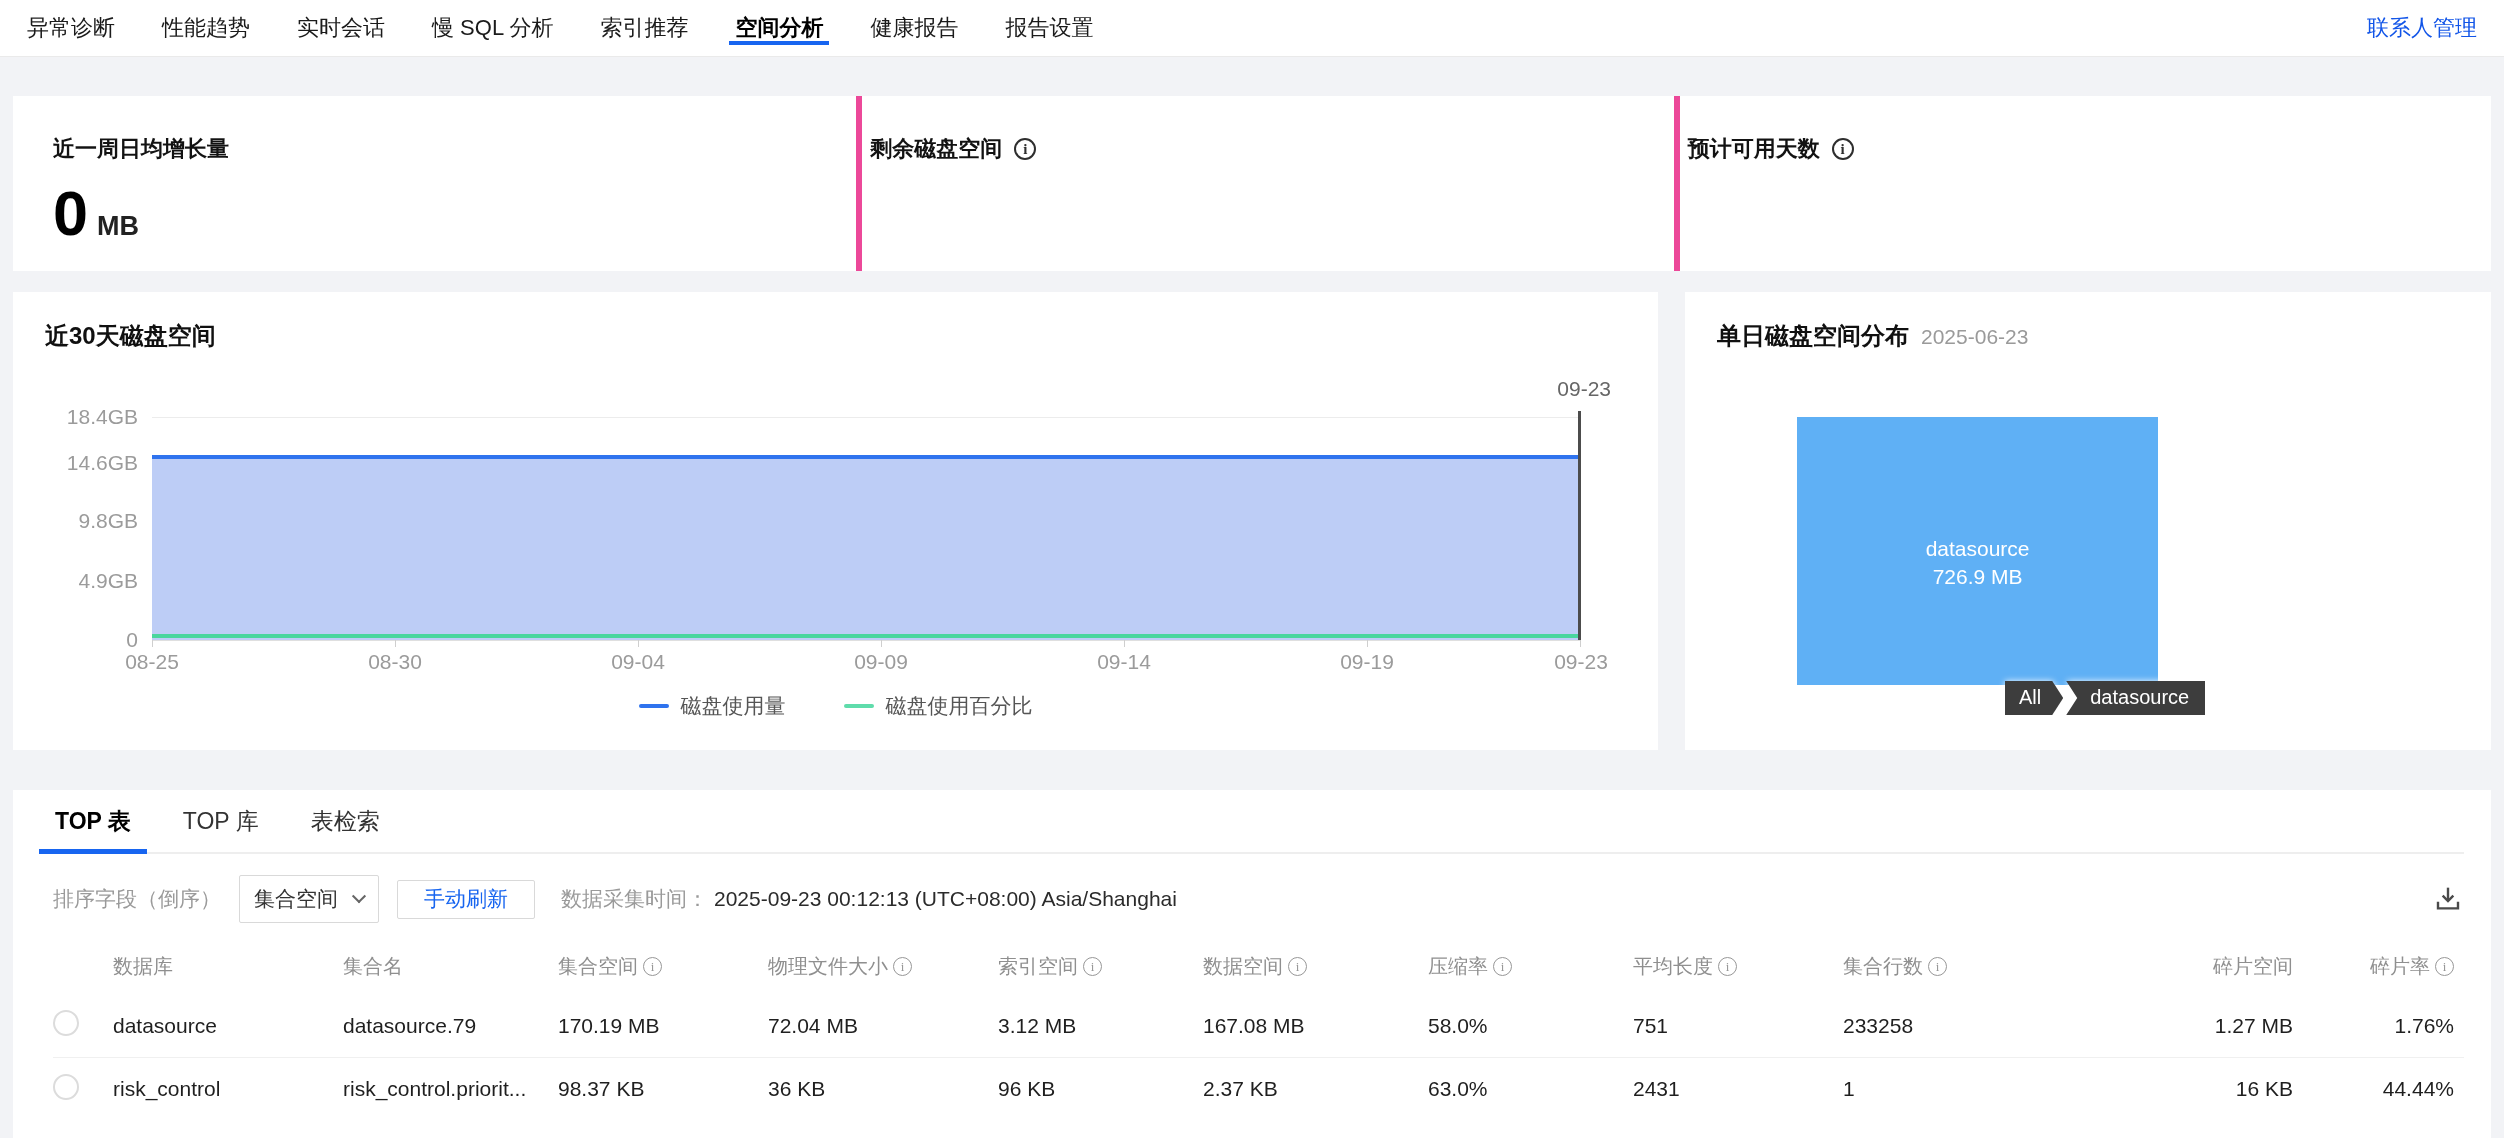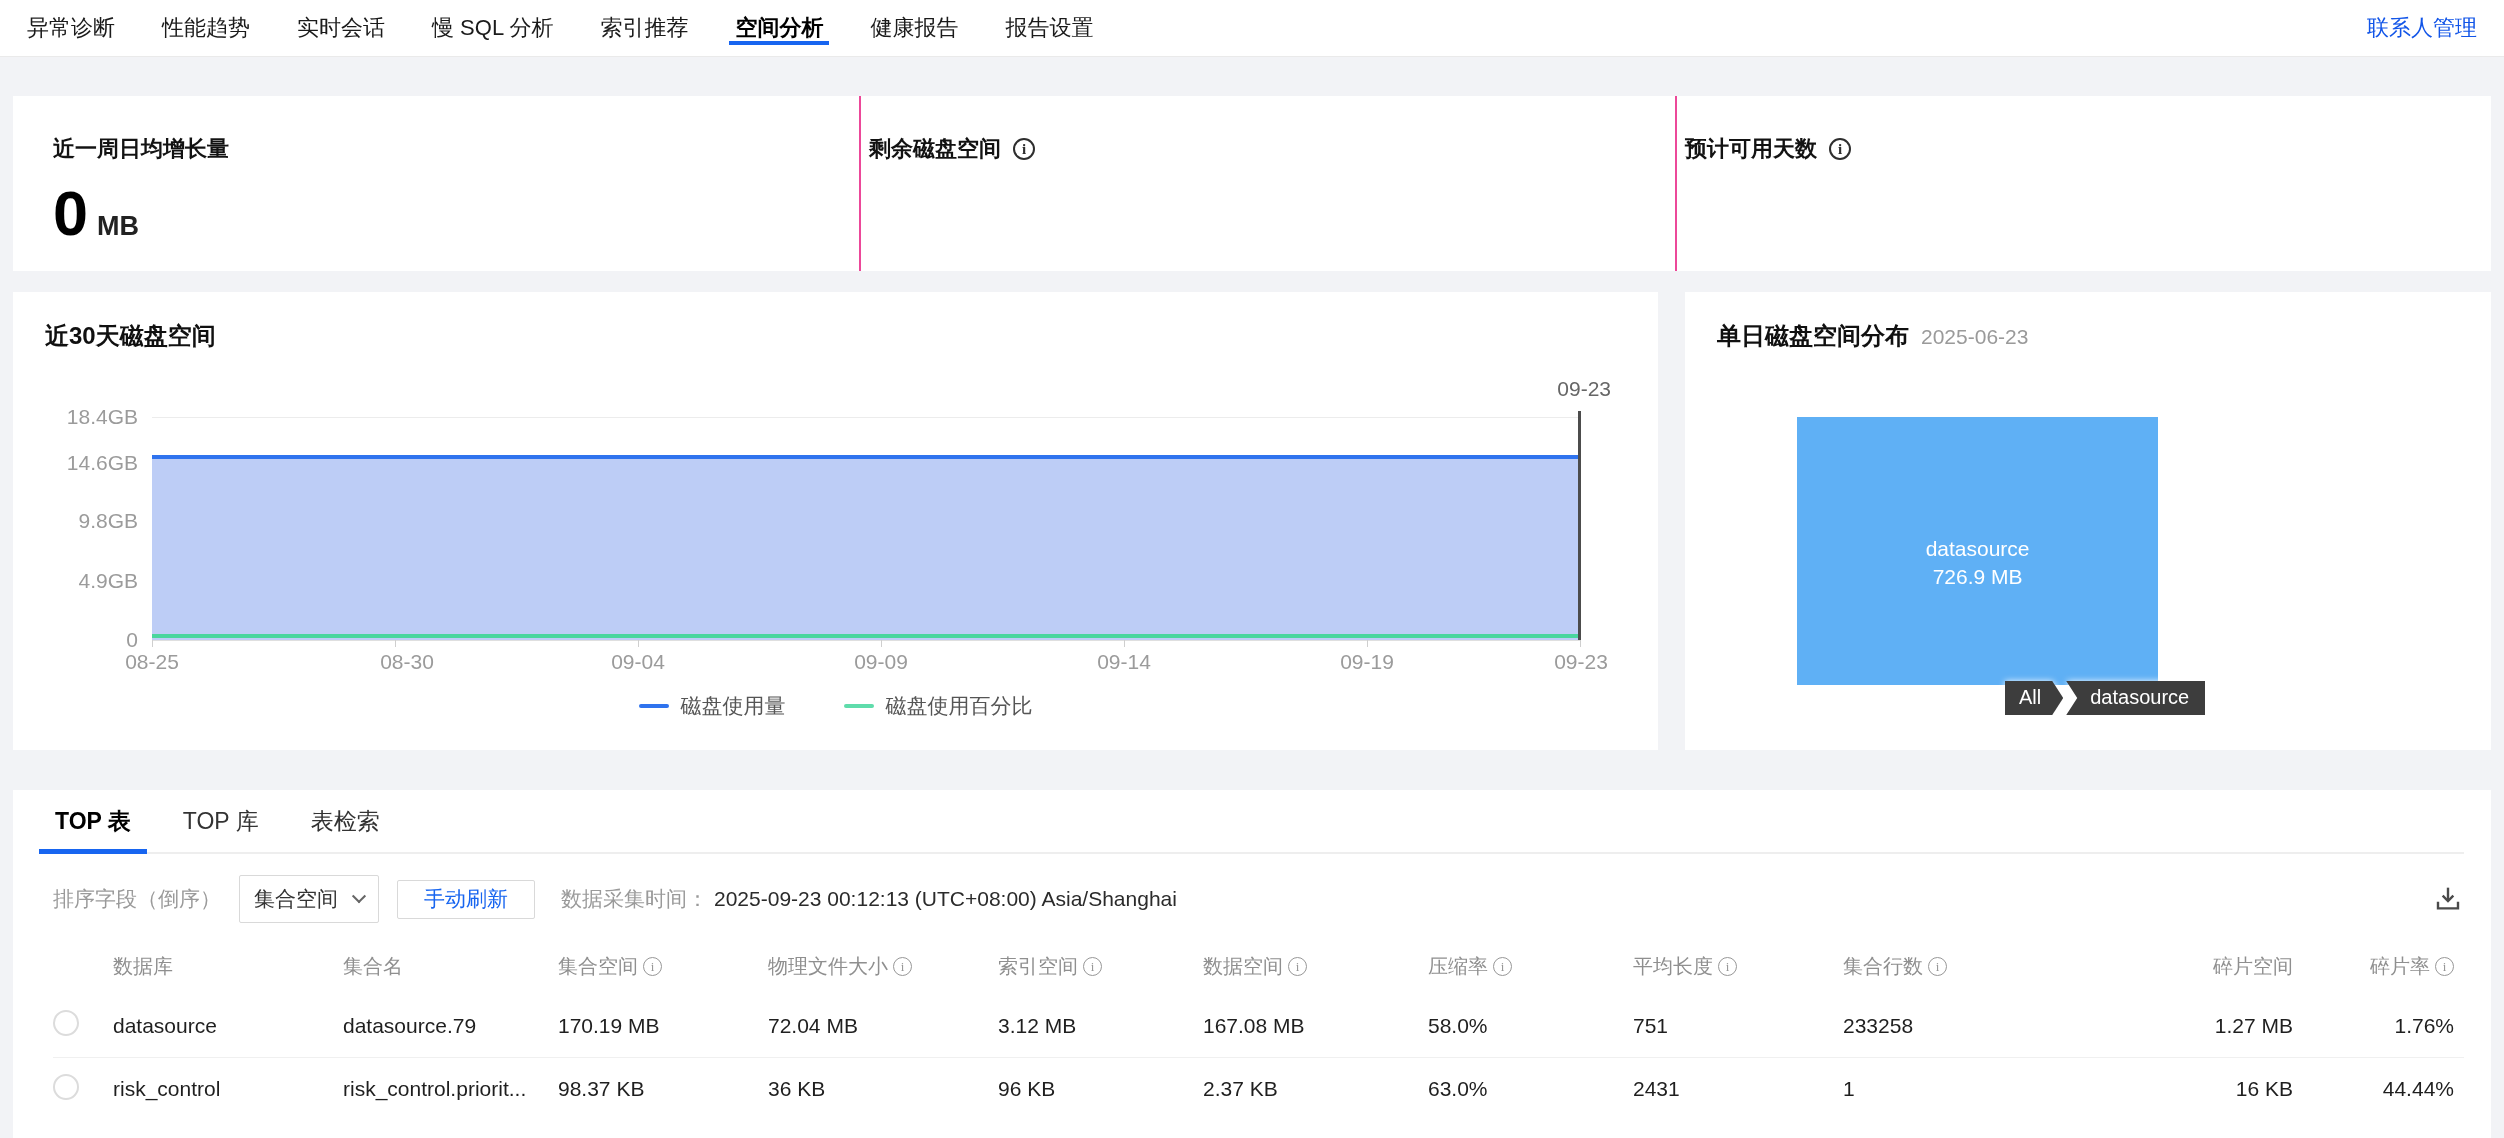--- a/index.html
+++ b/index.html
@@ -11,21 +11,21 @@
     display:flex; align-items:stretch; padding:8px 27px; gap:47px; }
   .nav-tab { position:relative; display:flex; align-items:center; font-size:22px; color:#1b1b1b; cursor:pointer; }
   .nav-tab.active { font-weight:bold; color:#000; }
   .nav-tab.active::after { content:""; position:absolute; left:-6px; right:-6px; bottom:3px; height:4px; background:#1765f0; }
   .nav-link { position:absolute; right:27px; top:0; height:100%; display:flex; align-items:center;
     color:#1255e8; font-size:22px; cursor:pointer; }
 
   
   .stats { margin:39px 13px 0; height:175px; background:#fff; display:flex; }
   .stat-card { flex:1; padding:38px 0 0 40px; }
-  .stat-card + .stat-card { border-left:2px solid #ec4899;padding-left:8px; }
+  .stat-card + .stat-card { border-left:6px solid #ec4899;padding-left:8px; }
   .stat-label { font-size:22px; font-weight:bold; color:#121212; display:flex; align-items:center; }
   .stat-value-row { display:flex; align-items:flex-end; margin-top:20px; }
   .stat-value { font-size:63px; font-weight:bold; color:#000; line-height:0.95; }
   .stat-unit { font-size:27px; font-weight:bold; margin-left:9px; margin-bottom:2px; }
   .icn-info { display:inline-flex; align-items:center; justify-content:center; border-radius:50%;
     width:22px; height:22px; border:2px solid #2e2e2e; color:#2e2e2e; margin-left:12px; flex:0 0 auto; }
   .icn-info::after { content:"i"; font-family:"Liberation Serif",serif; font-size:15px; line-height:1; }
   .icn-info.sm { width:19px; height:19px; border-width:1.5px; border-color:#979797; color:#979797; margin-left:5px; }
   .icn-info.sm::after { font-size:13px; }
 
@@ -159,21 +159,21 @@
 
       <div class="xtick" style="left:0;"></div>
       <div class="xtick" style="left:243px;"></div>
       <div class="xtick" style="left:486px;"></div>
       <div class="xtick" style="left:729px;"></div>
       <div class="xtick" style="left:972px;"></div>
       <div class="xtick" style="left:1215px;"></div>
       <div class="xtick" style="left:1428px;"></div>
 
       <div class="xlab" style="left:0;">08-25</div>
-      <div class="xlab" style="left:255px;">08-30</div>
+      <div class="xlab" style="left:243px;">08-30</div>
       <div class="xlab" style="left:486px;">09-04</div>
       <div class="xlab" style="left:729px;">09-09</div>
       <div class="xlab" style="left:972px;">09-14</div>
       <div class="xlab" style="left:1215px;">09-19</div>
       <div class="xlab" style="left:1429px;">09-23</div>
     </div>
     <div class="legend">
       <div class="legend-item">
         <span class="dash blue"></span>
         <span>磁盘使用量</span>

